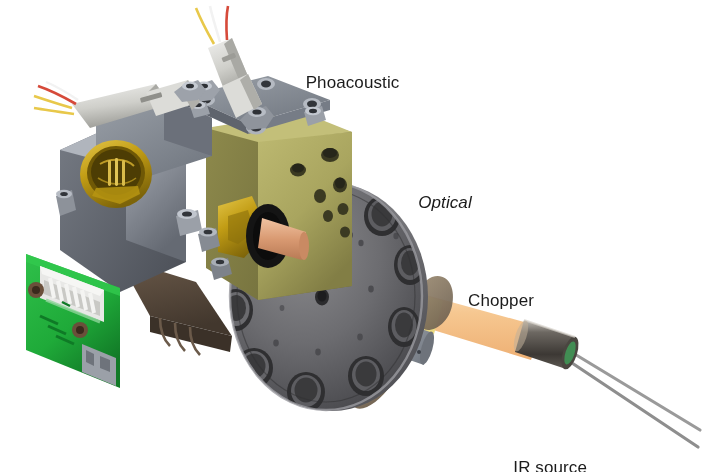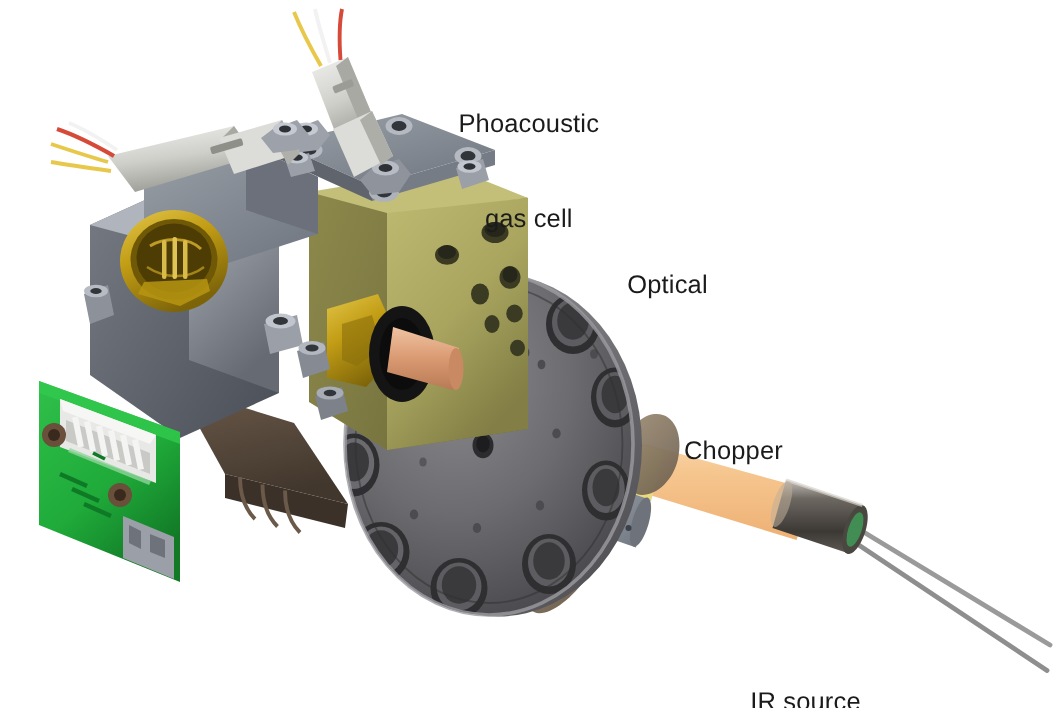--- a/index.html
+++ b/index.html
@@ -27,21 +27,21 @@
     position: absolute;
     color: #1b1b1b;
     font-family: "Liberation Sans", "DejaVu Sans", sans-serif;
     font-size: 17px;
     line-height: 21px;
     font-weight: 400;
     white-space: pre;
     letter-spacing: 0.1px;
   }
   .label.center { text-align: center; }
-  .label.left { text-align: center; }
+  .label.left { text-align: right; }
 </style>
 </head>
 <body style="background: rgb(255, 255, 255);">
 
 <div id="figure">
 
   <svg id="scene-svg" viewBox="0 0 709 472">
     <defs>
       <linearGradient id="gradOlive" x1="0" y1="0" x2="0.6" y2="1">
         <stop offset="0%" stop-color="#bdb971"></stop>
@@ -444,24 +444,23 @@
           <path d="M86 350 L94 354 L94 366 L86 362 Z" fill="#6e737b"></path>
           <path d="M100 356 L110 360 L110 372 L100 368 Z" fill="#6e737b"></path>
         </g>
       </g>
     </g>
 
   </svg>
 
   <div class="label center" style="left:290px; top:30px; width:125px;">
     <div>Phoacoustic</div>
-    <div>gas cell</div>
   </div>
 
-  <div class="label center" style="left:400px; top:137px; width:90px;">
+  <div class="label center" style="left:400px; top:150px; width:90px;font-style:italic;">
     <div>Optical</div>
   </div>
 
   <div class="label left" style="left:444px; top:248px; width:90px;">
     <div>Chopper</div>
   </div>
 
   <div class="label left" style="left:487px; top:415px; width:100px;">
     <div>IR source</div>
   </div>

